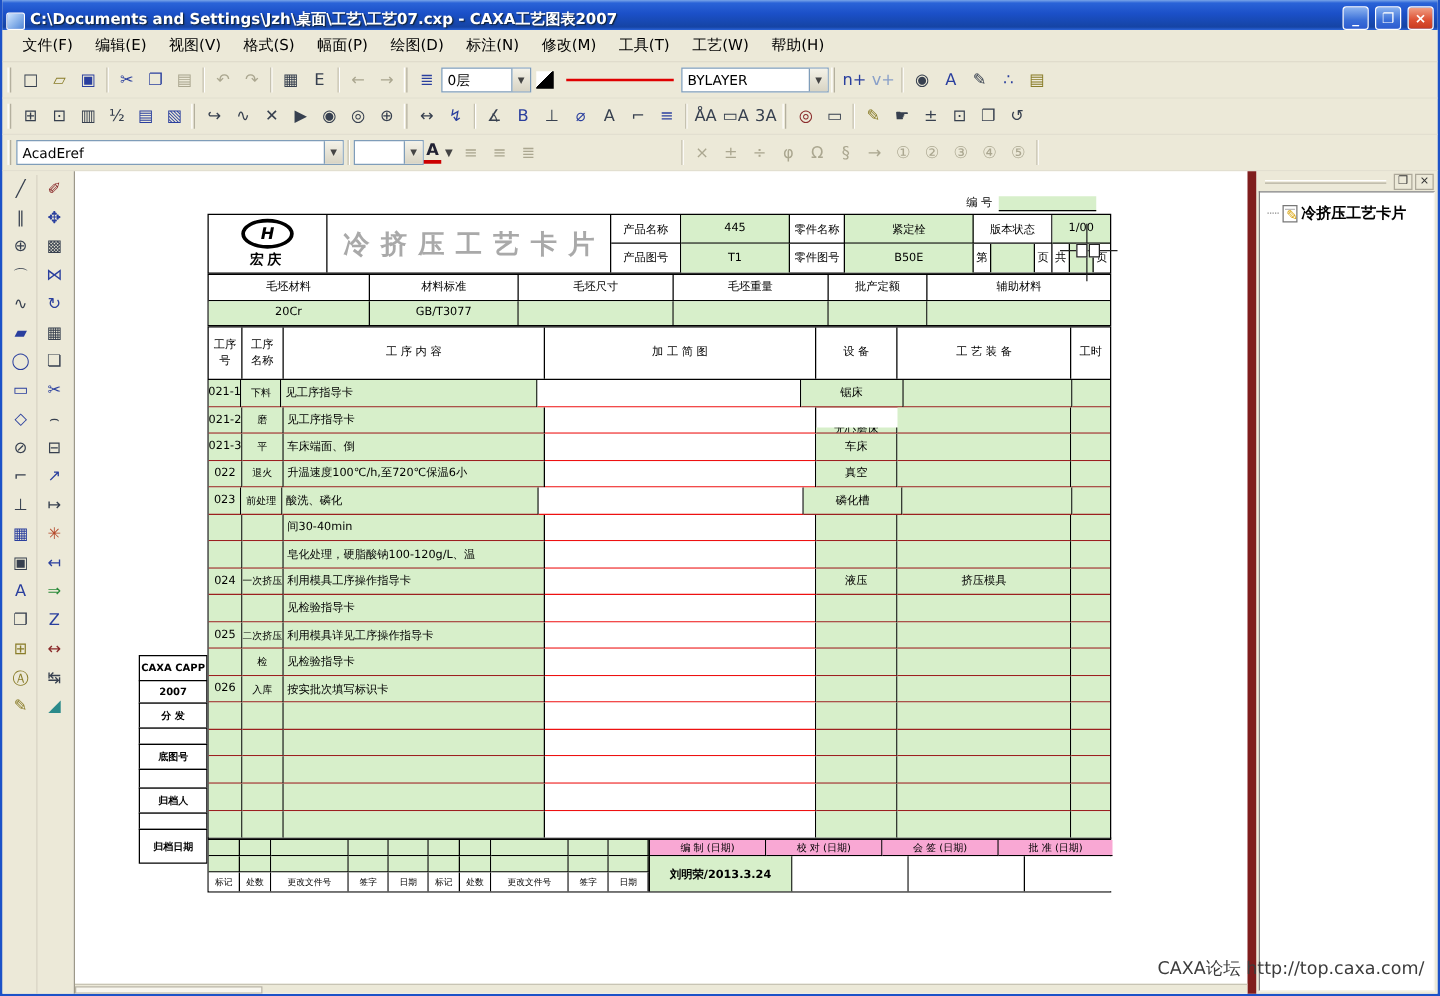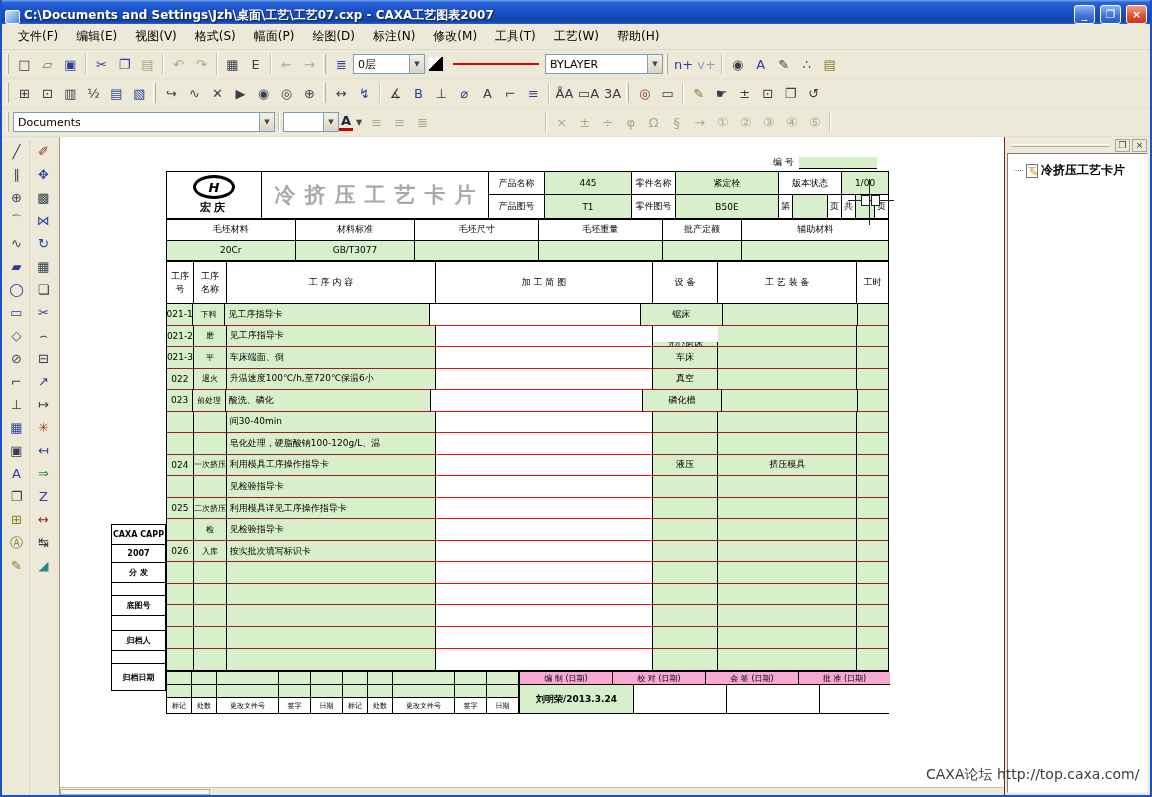--- a/index.html
+++ b/index.html
@@ -30,21 +30,21 @@
 .colorbtn .sq{width:14px;height:14px;background:linear-gradient(135deg,#fff 45%,#000 46%)}
 .fontclr{display:flex;align-items:center;height:22px}
 .fontclr .a{font-size:13px;font-weight:bold;border-bottom:3px solid #c00;padding:0 2px;color:#223}
 .fontclr .da{font-size:8px;color:#444;padding:0 3px}
 
 #main{flex:1;display:flex;min-height:0}
 #left-toolbar{width:57px;flex:none;background:#ece9d8;display:flex;justify-content:center;padding-top:3px}
 .ltcol{width:26px}
 .ltcol:first-child{border-right:1px solid #d8d4c4;margin-right:1px}
 .ltbtn{width:25px;height:23px;display:flex;align-items:center;justify-content:center;font-size:13px;color:#37404f}
-#canvas{position:relative;width:946px;flex:none;background:#fff;border-left:1px solid #9c9889;border-right:1px solid #7f1d1d;overflow:hidden}
+#canvas{position:relative;width:946px;flex:none;background:#fff;border-left:1px solid #9c9889;border-right:7px solid #7f1d1d;overflow:hidden}
 
 #right-panel{flex:1;background:#ece9d8;display:flex;flex-direction:column;padding:1px 2px 2px 2px}
 .panel-top{height:15px;display:flex;align-items:center;justify-content:flex-end;gap:2px;padding:1px 1px 2px 1px}
 .panel-top .rule{flex:1;height:3px;border-top:1px solid #fff;border-bottom:1px solid #b4b09e;margin:0 4px}
 .pt-btn{width:15px;height:13px;border:1px solid #aca899;background:#ece9d8;font-size:9px;line-height:11px;text-align:center;color:#333}
 .tree{flex:1;background:#fff;border:1px solid #808080;border-right-color:#f6f4ec;border-bottom-color:#f6f4ec}
 .tree-item{display:flex;align-items:center;gap:3px;padding:8px 2px 0 6px;font-size:12px;font-weight:bold;color:#000;white-space:nowrap}
 .tconn{width:9px;border-top:1px dotted #888}
 .ticon{position:relative;width:12px;height:14px;border:1px solid #777;background:#fff;flex:none}
 .ticon:after{content:"";position:absolute;left:1px;top:2px;right:1px;border-top:1px solid #bbb}
@@ -231,21 +231,21 @@
         <div class="tbtn">±</div>
         <div class="tbtn">⊡</div>
         <div class="tbtn">❐</div>
         <div class="tbtn">↺</div>
       </span>
   </div>
 
   <div class="toolbar">
     <div class="grip"></div>
     <div class="combo" style="width:262px">
-      <span>Documents</span>
+      <span>AcadEref</span>
       <span class="arr">▼</span>
     </div>
     <div class="sep"></div>
     <div class="combo" style="width:56px">
       <span></span>
       <span class="arr">▼</span>
     </div>
     <div class="fontclr">
       <span class="a">A</span>
       <span class="da">▼</span>

